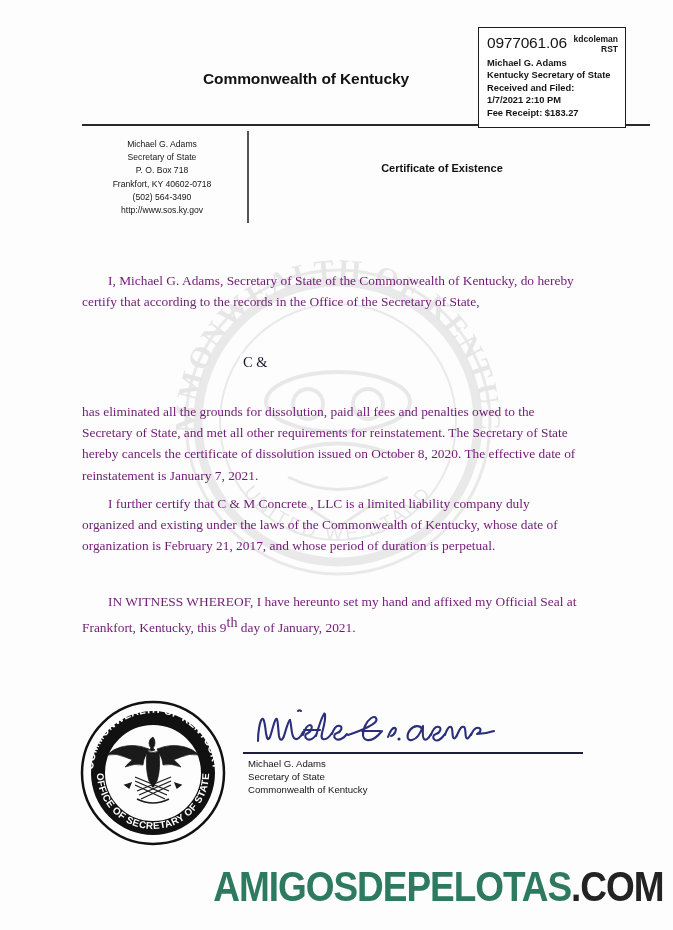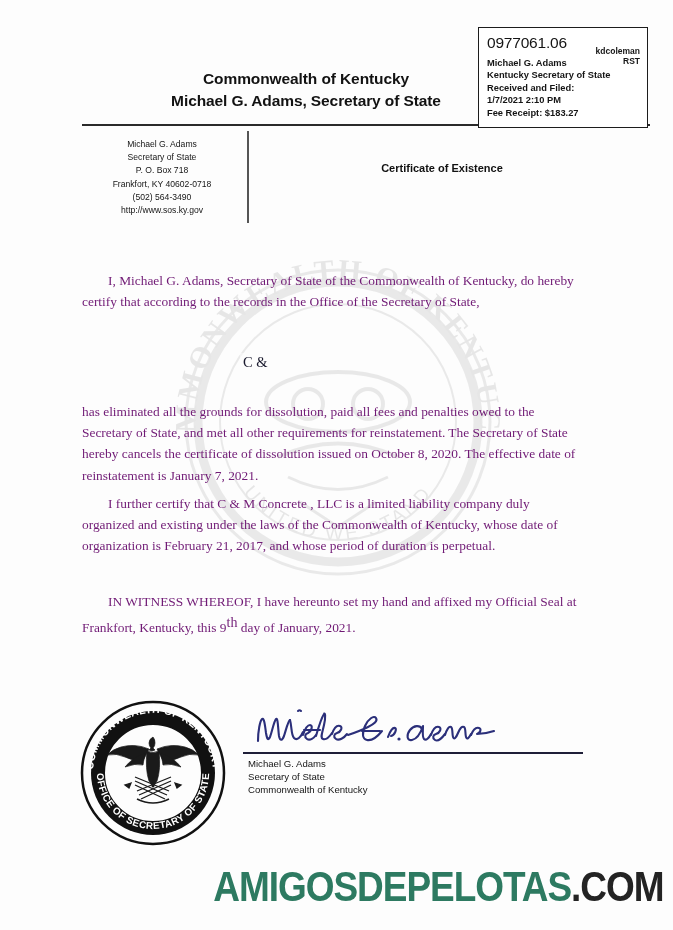--- a/index.html
+++ b/index.html
@@ -52,21 +52,21 @@
     height: 2px;
     background: #2a2a2a;
     z-index: 1;
   }
 
   
   .stamp-box {
     position: absolute;
     left: 478px;
     top: 27px;
-    width: 170px;
+    width: 148px;
     height: 101px;
     background: #ffffff;
     border: 1.6px solid #1c1c1c;
     z-index: 5;
     box-sizing: border-box;
     font-family: "Liberation Sans", sans-serif;
     color: #151515;
   }
   .stamp-num {
     position: absolute;
@@ -77,21 +77,20 @@
     letter-spacing: -0.2px;
   }
   .stamp-user {
     position: absolute;
     right: 7px;
     top: 6px;
     text-align: right;
     font-size: 8.5px;
     line-height: 10px;
     font-weight: bold;
-    margin-top: 12px;
   }
   .stamp-lines {
     position: absolute;
     left: 8px;
     top: 29px;
     font-size: 9.3px;
     line-height: 12.4px;
     font-weight: bold;
   }
 
@@ -239,21 +238,20 @@
     </text>
     <ellipse cx="170" cy="150" rx="72" ry="30" fill="none" stroke="#666" stroke-width="4"></ellipse>
     <circle cx="140" cy="152" r="15" fill="none" stroke="#666" stroke-width="4"></circle>
     <circle cx="200" cy="152" r="15" fill="none" stroke="#666" stroke-width="4"></circle>
     <path d="M 110,205 Q 170,178 230,205" fill="none" stroke="#666" stroke-width="4"></path>
     <path d="M 120,225 Q 170,250 220,225" fill="none" stroke="#666" stroke-width="3"></path>
     <path d="M 132,250 L 170,275 L 208,250" fill="none" stroke="#666" stroke-width="3"></path>
   </svg>
 
   <div class="header-title header-line1">Commonwealth of Kentucky</div>
-  <div class="header-title header-line2">Michael G. Adams, Secretary of State</div>
   <div class="header-rule"></div>
 
   <div class="stamp-box">
     <div class="stamp-num">0977061.06</div>
     <div class="stamp-user">
       <div>kdcoleman</div>
       <div>RST</div>
     </div>
     <div class="stamp-lines">
       <div>Michael G. Adams</div>

